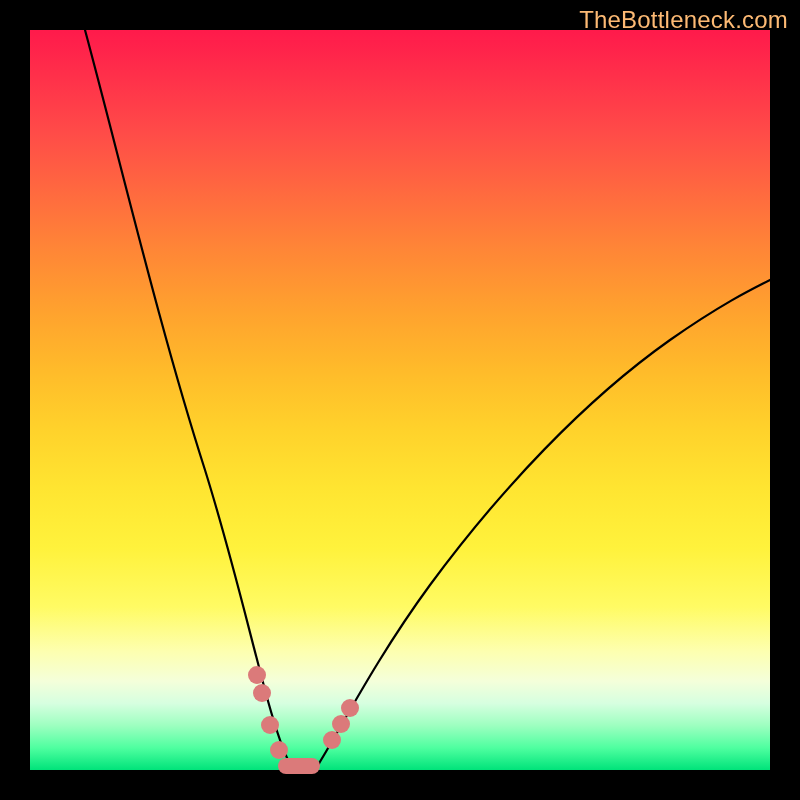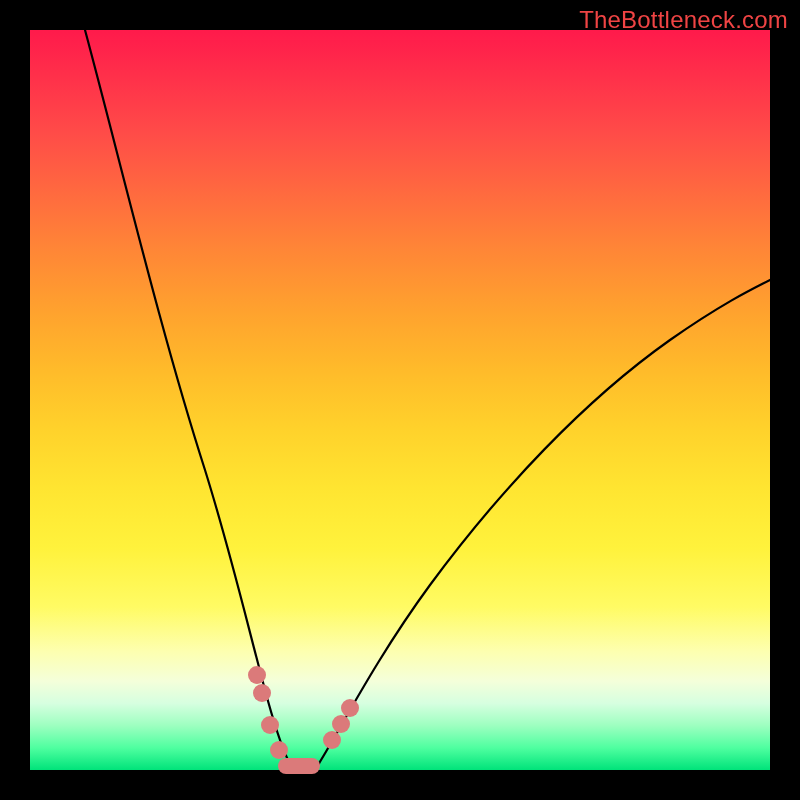--- a/index.html
+++ b/index.html
@@ -41,21 +41,21 @@
       #d6ffe0 91%,
       #9dffc0 94%,
       #4fffa0 97%,
       #00e37a 100%
     );
   }
   .watermark {
     position: absolute;
     top: 6px;
     right: 12px;
-    color: #ef4444;
+    color: #fdba74;
     font-size: 24px;
     letter-spacing: 0.2px;
     white-space: nowrap;
   }
   svg.curve {
     position: absolute;
     left: 0;
     top: 0;
     width: 740px;
     height: 740px;

